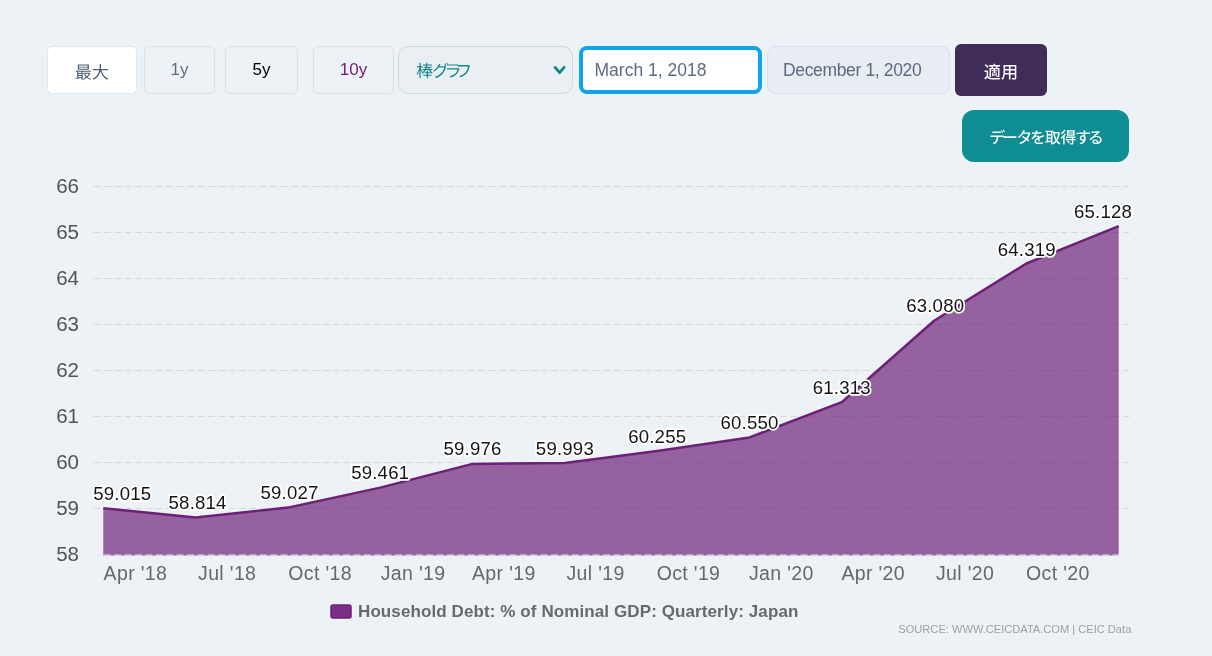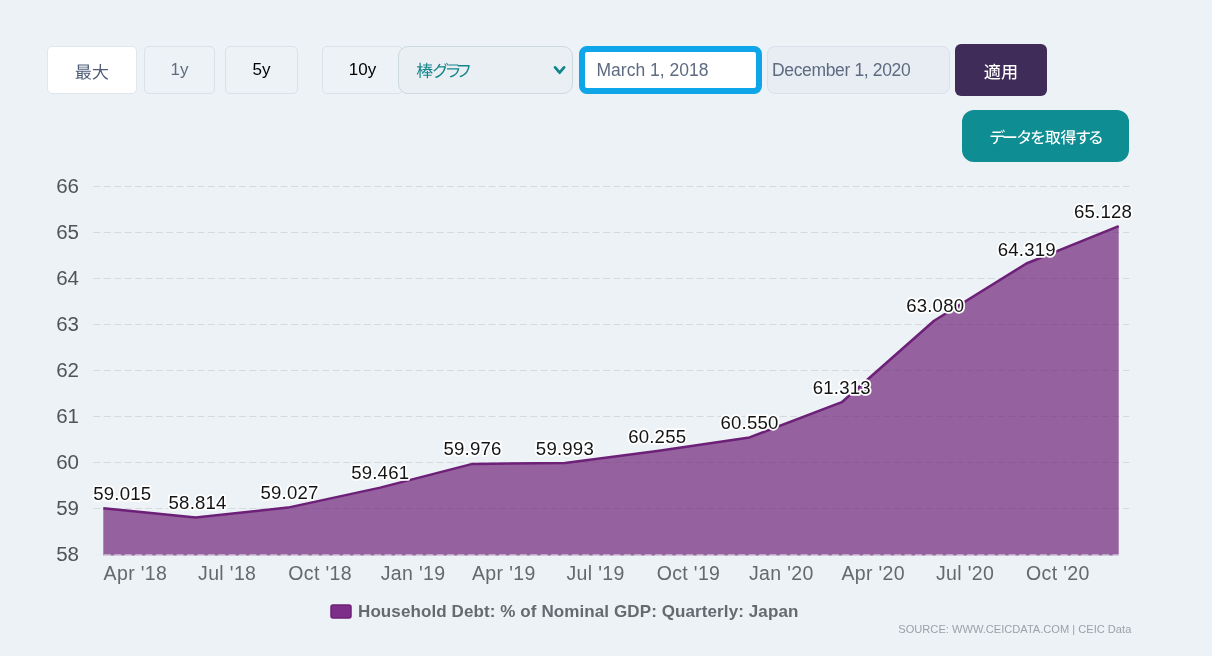--- a/index.html
+++ b/index.html
@@ -7,24 +7,24 @@
   .abs { position:absolute; }
   .btn { position:absolute; top:46px; height:48px; border-radius:5px; display:flex; align-items:center; justify-content:center; font-size:17px; }
 </style>
 </head>
 <body>
 <div class="abs" style="left:0;top:0;width:1212px;height:656px;">
 
   <div class="btn" style="left:47px;width:90px;background:#fff;border:1px solid #dfe6ec;"></div>
   <div class="btn" style="left:144px;width:71px;border:1px solid #d9e1e9;color:#5e6e7f;">1y</div>
   <div class="btn" style="left:225px;width:73px;border:1px solid #d9e1e9;color:#000000;">5y</div>
-  <div class="btn" style="left:322px;width:81px;border:1px solid #d9e1e9;color:#000000;">10y</div>
+  <div class="btn" style="left:313px;width:81px;border:1px solid #d9e1e9;color:#701a75;">10y</div>
   <div class="btn" style="left:398px;width:175px;background:#eaeff3;border:1px solid #ccd9dd;border-radius:10px;"></div>
-  <div class="btn" style="left:579px;width:183px;background:#fff;border:6px solid #0ea5e9;border-radius:8px;justify-content:flex-start;padding-left:11.5px;color:#5d6b80;font-size:17.5px;">March 1, 2018</div>
-  <div class="btn" style="left:767px;width:183px;background:#e8edf3;border:1px solid #d9e1ea;border-radius:8px;justify-content:flex-start;padding-left:4px;color:#5d6b80;font-size:17.5px;letter-spacing:-0.35px;">December 1, 2020</div>
+  <div class="btn" style="left:579px;width:183px;background:#fff;border:4px solid #0ea5e9;border-radius:8px;justify-content:flex-start;padding-left:11.5px;color:#5d6b80;font-size:17.5px;">March 1, 2018</div>
+  <div class="btn" style="left:767px;width:183px;background:#e8edf3;border:1px solid #d9e1ea;border-radius:8px;justify-content:flex-start;padding-left:15px;color:#5d6b80;font-size:17.5px;letter-spacing:-0.35px;">December 1, 2020</div>
   <div class="btn" style="left:955px;top:44px;width:92px;height:52px;background:#402c58;border-radius:6px;"></div>
   <div class="btn" style="left:962px;top:110px;width:167px;height:52px;background:#0e8d92;border-radius:12px;"></div>
 
   <svg class="abs" style="left:0;top:0;" width="1212" height="656" viewBox="0 0 1212 656">
     <g stroke="#d6dade" stroke-width="1" stroke-dasharray="7,3.4">
       <line x1="93.4" y1="186.5" x2="1129.3" y2="186.5"></line>
       <line x1="93.4" y1="232.5" x2="1129.3" y2="232.5"></line>
       <line x1="93.4" y1="278.5" x2="1129.3" y2="278.5"></line>
       <line x1="93.4" y1="324.5" x2="1129.3" y2="324.5"></line>
       <line x1="93.4" y1="370.5" x2="1129.3" y2="370.5"></line>

